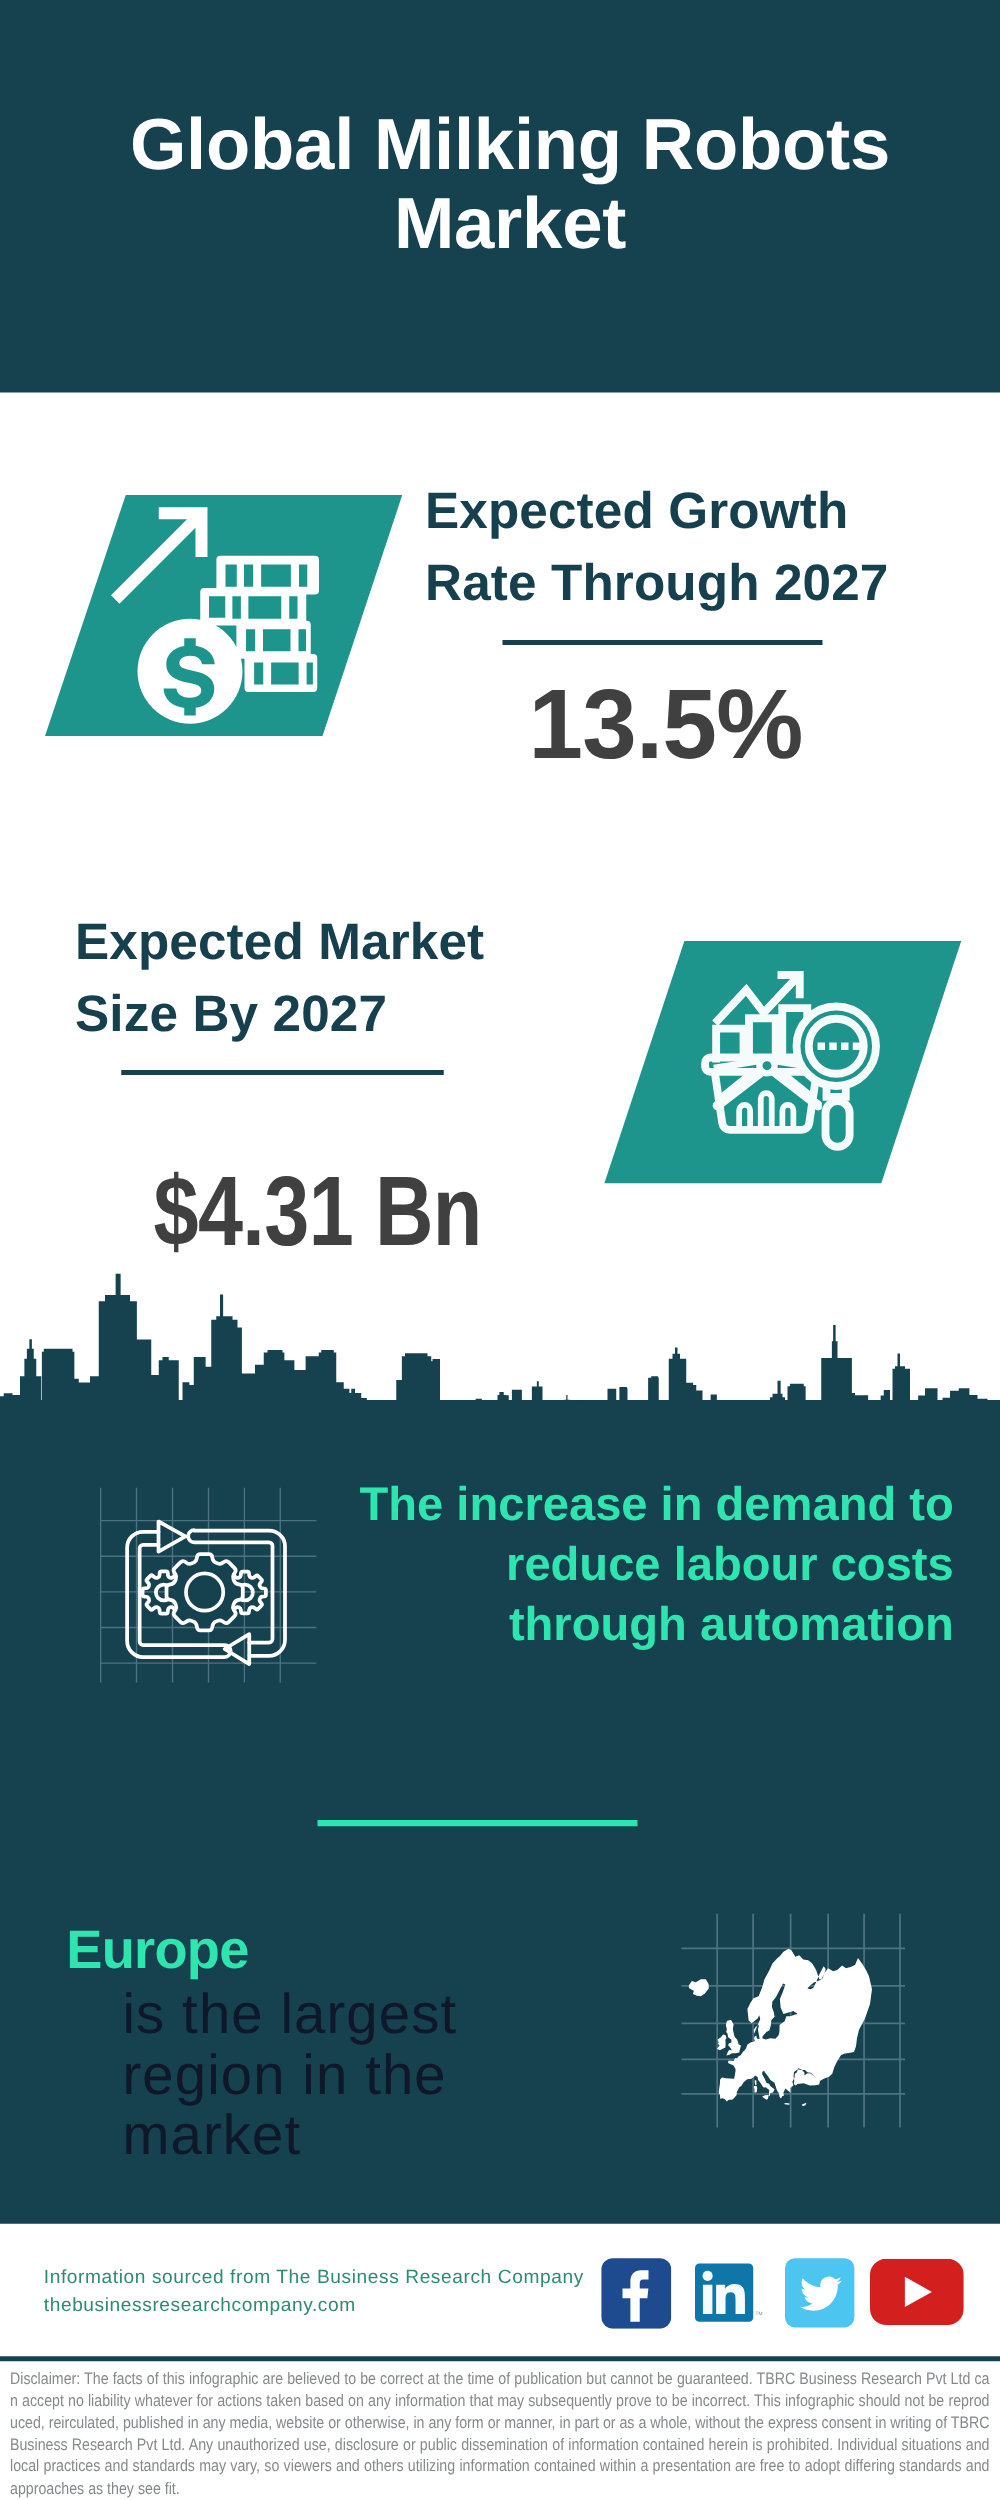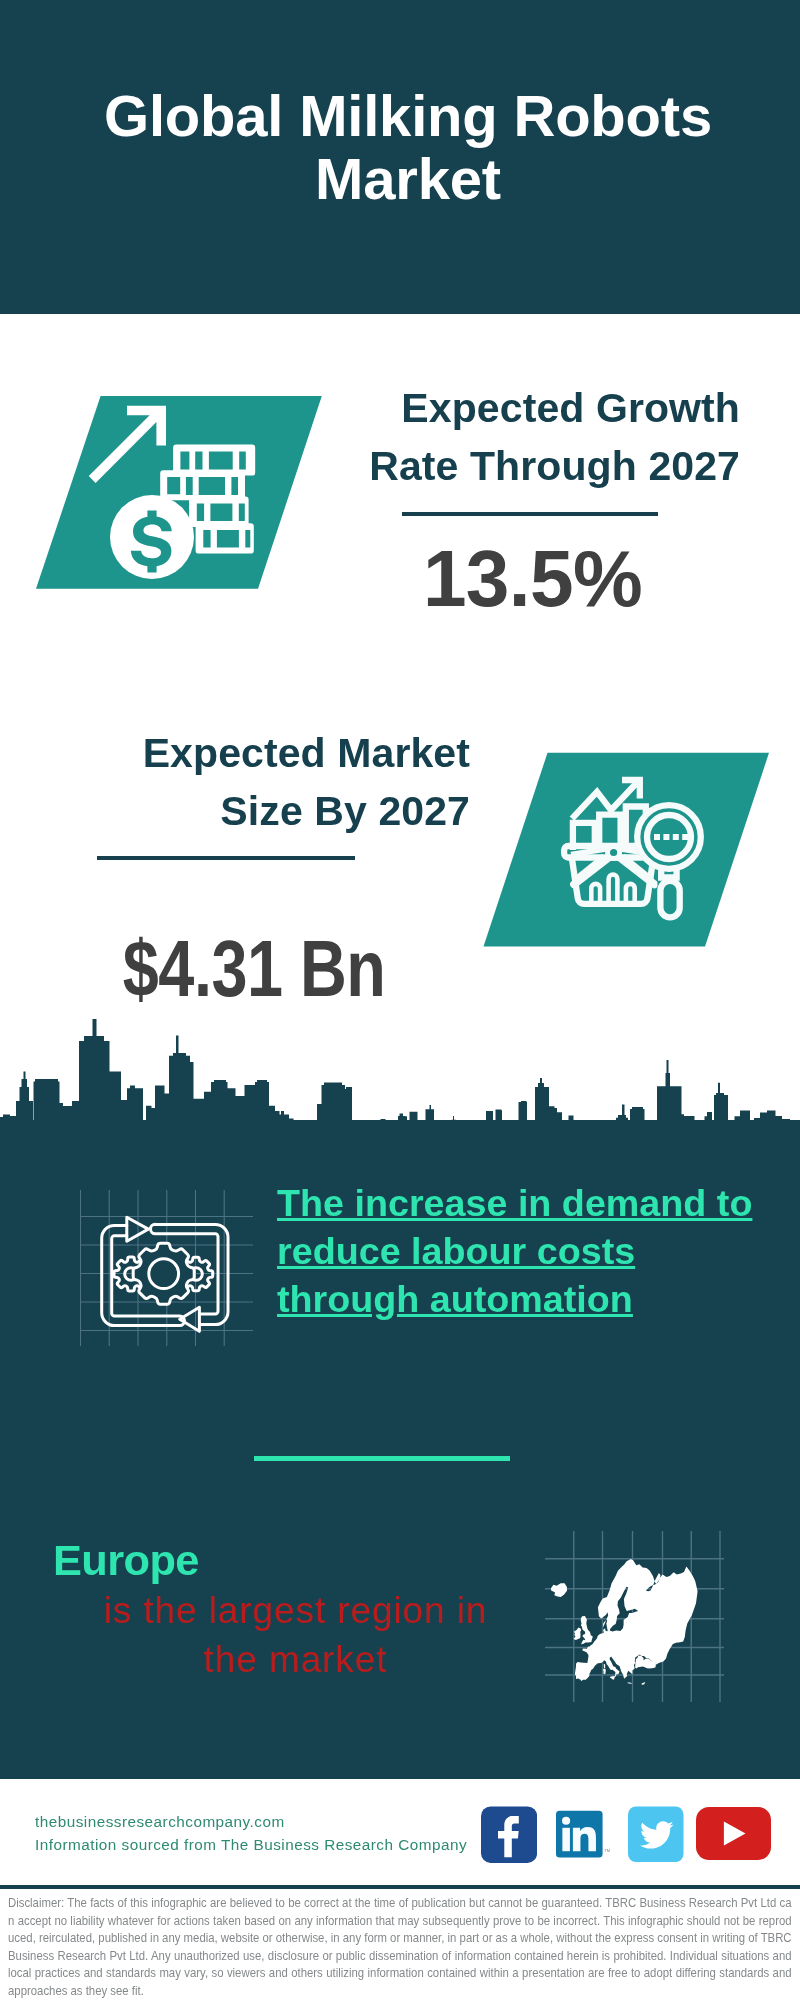--- a/index.html
+++ b/index.html
@@ -7,51 +7,51 @@
   body { background:#fff; font-family:"Liberation Sans", sans-serif; overflow:hidden; }
   .page { position:relative; width:800px; height:2000px; background:#fff;border-radius:28px; }
 
   
   .header { position:absolute; left:0; top:0; width:800px; height:314px; background:#16414f; }
   .header-title { position:absolute; left:8px; top:84px; width:800px; text-align:center;
     color:#ffffff; font-size:58px; line-height:63px; font-weight:bold; letter-spacing:-0.2px; }
 
   
   .stat-label { position:absolute; color:#17404e; font-weight:bold; font-size:41px;
-    line-height:58px; text-align:right; letter-spacing:0.1px; }
+    line-height:58px; text-align:left; letter-spacing:0.1px; }
   .stat-rule { position:absolute; background:#17404e; height:4px; }
   .stat-value { position:absolute; color:#404040; font-weight:bold; font-size:79px;
     line-height:79px; text-align:center; letter-spacing:-0.6px; }
   .stat-value span { display:inline-block; transform-origin:center; }
 
   #s1-text  { left:340px; top:379px;  width:400px; }
   #s1-rule  { left:402px; top:512px;  width:256px; }
   #s1-value { left:333px; top:539px;  width:400px; }
   #s2-text  { left:60px;  top:724px;  width:410px; }
   #s2-rule  { left:97px;  top:856px;  width:258px; }
   #s2-value { left:49px;  top:929px;  width:410px; }
 
   #icon1 { position:absolute; left:30px; top:388px; }
   #icon2 { position:absolute; left:470px; top:750px; }
 
   
   .dark { position:absolute; left:0; top:1120px; width:800px; height:659px; background:#16414f; }
   .skyline { position:absolute; left:0; top:1015px; width:800px; height:107px; display:block; }
 
-  .drv-head { position:absolute; left:277px; top:1180px; width:486px; text-align:left;
-    color:#2ee5b0; font-weight:bold; font-size:37.7px; line-height:47.8px; letter-spacing:0px;text-decoration:underline; }
+  .drv-head { position:absolute; left:277px; top:1180px; width:486px; text-align:right;
+    color:#2ee5b0; font-weight:bold; font-size:37.7px; line-height:47.8px; letter-spacing:0px; }
   .drv-sub { position:absolute; left:260px; top:1324px; width:520px; text-align:center;
     color:#ffffff; font-size:40.6px; line-height:49.5px; letter-spacing:0px; }
   .drv-rule { position:absolute; left:254px; top:1456px; width:256px; height:5px; background:#2ee5b0; }
   #icon3 { position:absolute; left:80px; top:1190px; }
 
   .eu-head { position:absolute; left:53px; top:1536px; width:490px; 
     color:#2ee5b0; font-weight:bold; font-size:43.4px; line-height:49px; letter-spacing:-0.6px; }
-  .eu-sub { position:absolute; left:98px; top:1587px; width:395px; text-align:center;
-    color:#b91c1c; font-size:37px; line-height:48.5px; letter-spacing:0.9px; }
+  .eu-sub { position:absolute; left:98px; top:1587px; width:395px; text-align:left;
+    color:#0f172a; font-size:45px; line-height:48.5px; letter-spacing:0.9px; }
   #icon4 { position:absolute; left:545px; top:1525px; }
 
   
   .foot-text { position:absolute; left:35px; top:1810px; color:#2e8a71;
     font-size:15.3px; line-height:23px; letter-spacing:0.48px; }
   .social { position:absolute; top:1805.6px; width:56px; height:57px; }
   .disc-rule { position:absolute; left:0; top:1885px; width:800px; height:4px; background:#16414f; }
   .disclaimer { position:absolute; left:8px; top:1894px; width:917px; color:#85898b;
     font-size:13.3px; line-height:17.5px; text-align:justify; word-break:break-all;
     transform:scaleX(0.8545); transform-origin:0 0; }
@@ -193,22 +193,22 @@
       <path d="M35.4,103.2 L33.5,102.6 L31.5,104.9 L29,106.5 L30,109.1 L29.3,109.8 L30.5,111.6 L28.5,113.9 L30.8,115.1 L33.2,113.9 L35.3,112.9 L35.5,110.1 L35.3,106.8 L36.2,105.3 Z"></path>
       <path d="M58.8,139 L60.1,139.3 L60.2,142.9 L59.2,143.2 L58.8,141.2 Z"></path>
       <path d="M58.2,143.7 L60.4,143.7 L60.8,145.4 L60.4,148.7 L59.4,148.9 L58.5,148.9 L58.5,146 L58.1,145.2 Z"></path>
       <path d="M64.8,152.1 L66.9,151.2 L69.3,150.9 L70,151.2 L69.2,154.2 L68.2,154.8 L65,152.5 Z"></path>
       <path d="M82.5,157.5 L84.6,157.4 L87,158 L86.2,158.7 L84.1,158.5 L82.7,158.3 Z"></path>
       <path d="M96.6,158.5 L98.5,157.8 L100.2,157.1 L99.3,159.2 L97.5,159.7 L96.6,159.4 Z"></path>
     </g>
   </svg>
 
   <div class="foot-text">
+    <div>Information sourced from The Business Research Company</div>
     <div>thebusinessresearchcompany.com</div>
-    <div>Information sourced from The Business Research Company</div>
   </div>
 
   <div class="social-row">
     <svg class="social" style="left:480.6px" width="56" height="56" viewBox="0 0 56 56">
       <rect x="0" y="0" width="56.1" height="56.4" rx="9.5" fill="#1e4a8f"></rect>
       <path fill="#ffffff" d="M23.3,50.8 V32.1 h-6.3 v-7.7 h6.3 v-6.0 c0,-5.3 3.3,-8.8 8.4,-8.8 h6.1 v7.5 h-4.4 c-1.6,0 -2.6,1.0 -2.6,2.8 v4.5 h6.9 l-0.8,7.7 h-6.1 V50.8 Z"></path>
     </svg>
     <svg class="social" style="left:556.3px" width="66" height="56" viewBox="0 0 66 56">
       <rect x="0" y="0" width="54.9" height="55.1" rx="4.2" fill="#0e76a8"></rect>
       <g fill="#f5fbff">

